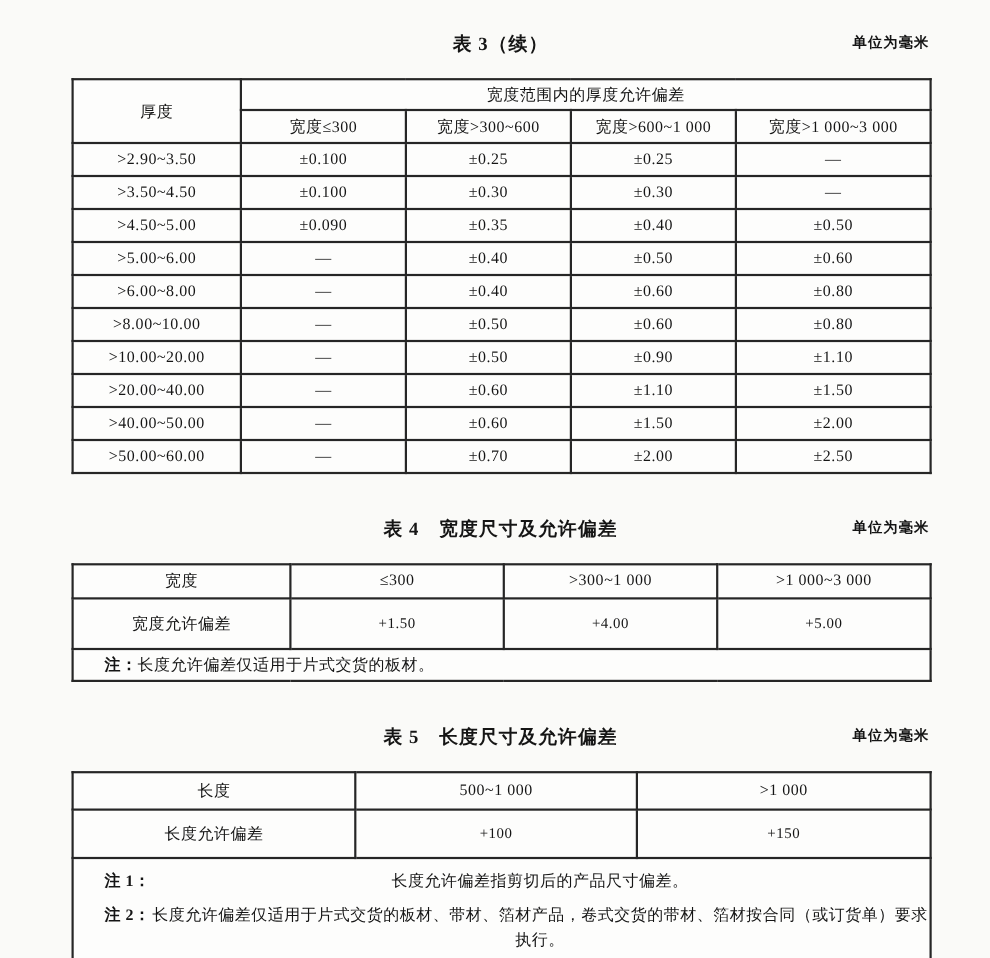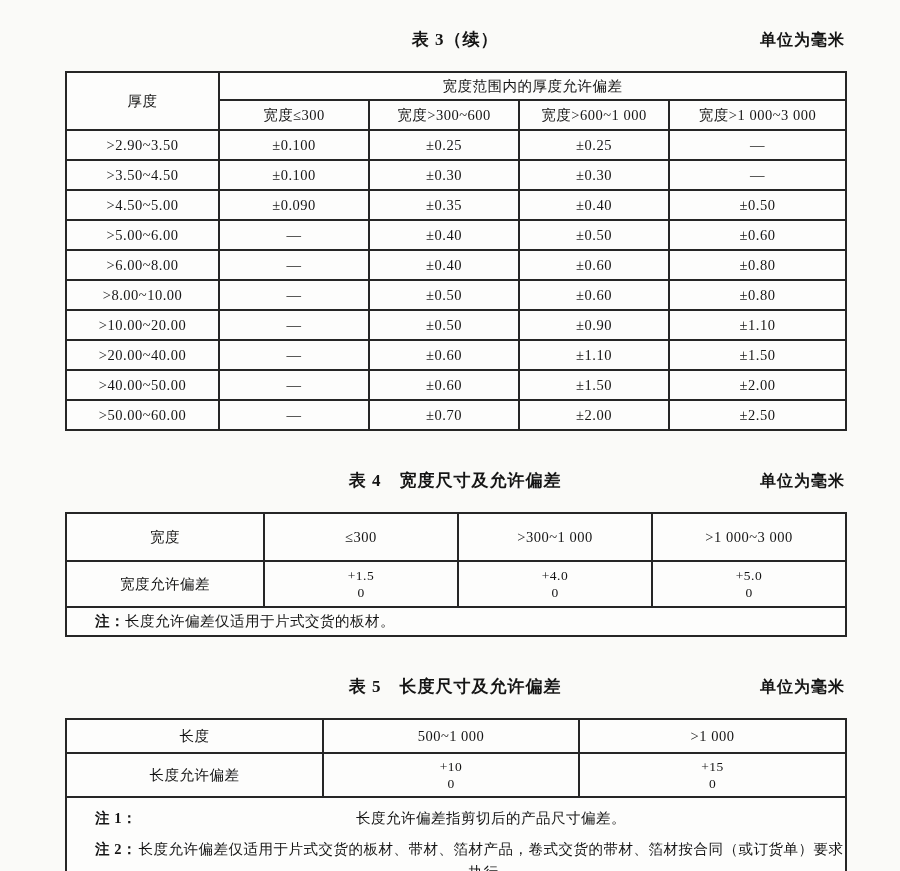--- a/index.html
+++ b/index.html
@@ -18,21 +18,21 @@
   }
   .tbl-title {
     text-align: center;
     font-size: 17px;
     font-weight: bold;
     letter-spacing: 1px;
   }
   .unit {
     position: absolute;
     right: 0; top: 2px;
-    font-size: 16px;
+    font-size: 13px;
     font-weight: bold;
     letter-spacing: 1px;
   }
   .gap-lg { margin-top: 38px; }
 
   table {
     border-collapse: collapse;
     table-layout: fixed;
     width: 780px;
     background: #fdfdfc;
@@ -41,31 +41,31 @@
     border: 2px solid #262626;
     text-align: center;
     vertical-align: middle;
     font-size: 14.5px;
     letter-spacing: 0.5px;
   }
   .t3 tr.h1 td { height: 28px; }
   .t3 tr.h2 td { height: 30px; }
   .t3 tr.dr td { height: 30px; }
 
-  .t4 tr.h td { height: 48px; }
+  .t4 tr.h td { height: 31px; }
   .t4 tr.v td { height: 46px; }
   .t4 tr.n td { height: 29px; }
 
   .t5 tr.h td { height: 34px; }
   .t5 tr.v td { height: 44px; }
   .t5 tr.n td { height: 94px; vertical-align: top; padding-top: 9px; }
 
   .tol {
     display: inline-flex;
-    flex-direction: column;
+    flex-direction: row;
     align-items: center;
     font-size: 13.5px;
     line-height: 1.25;
   }
   .note-cell {
     text-align: left;
     padding-left: 28px;
   }
   .note {
     display: flex;

